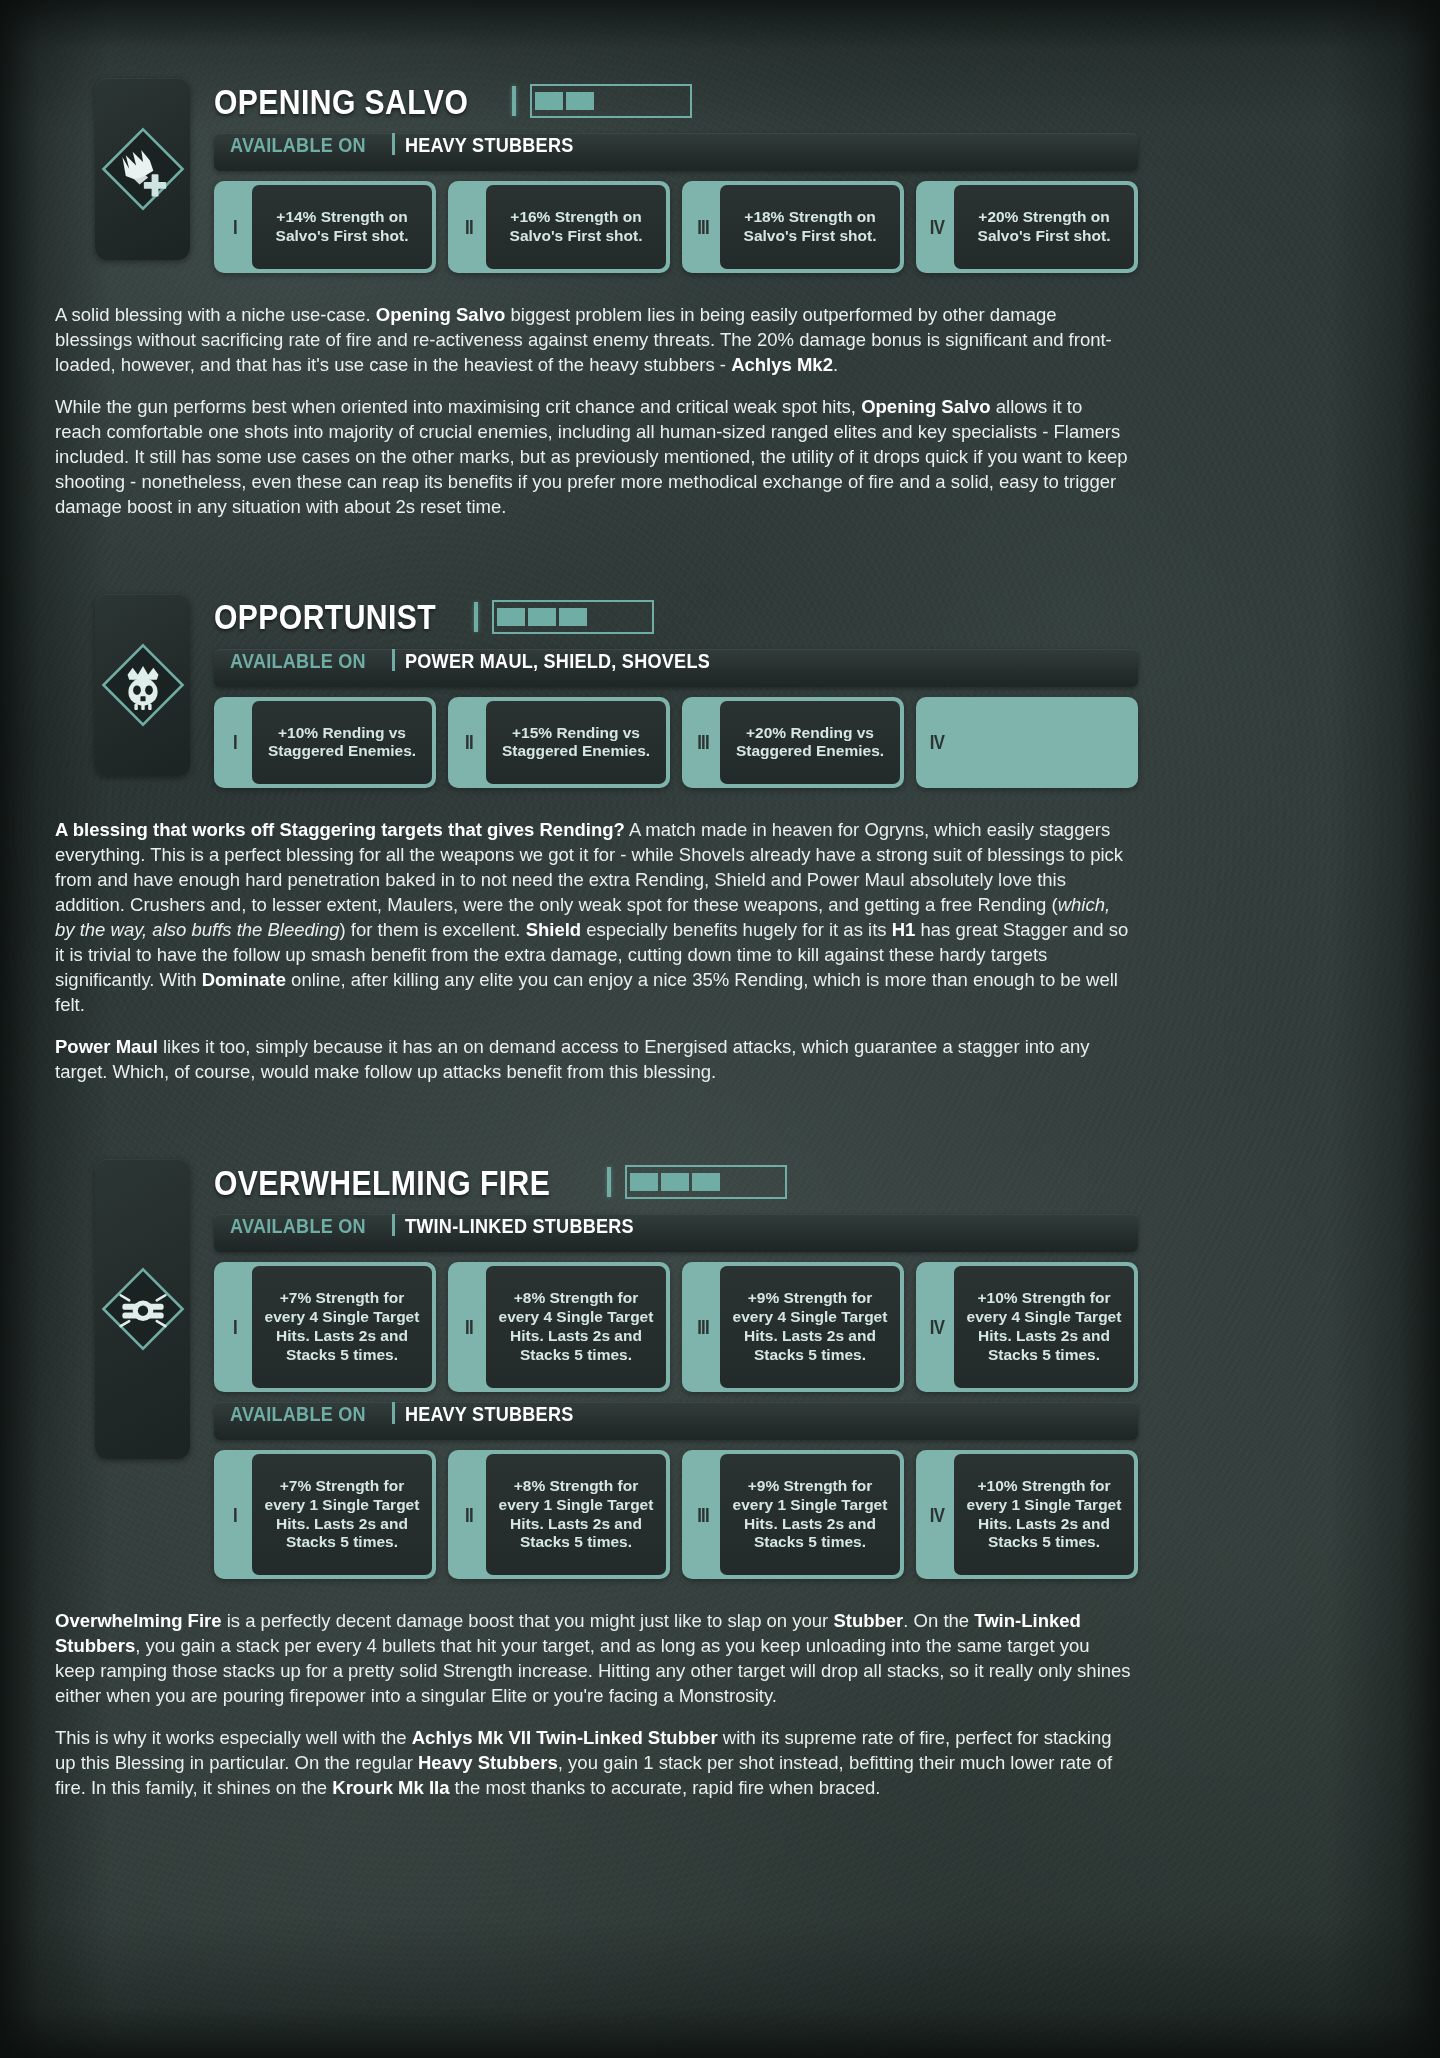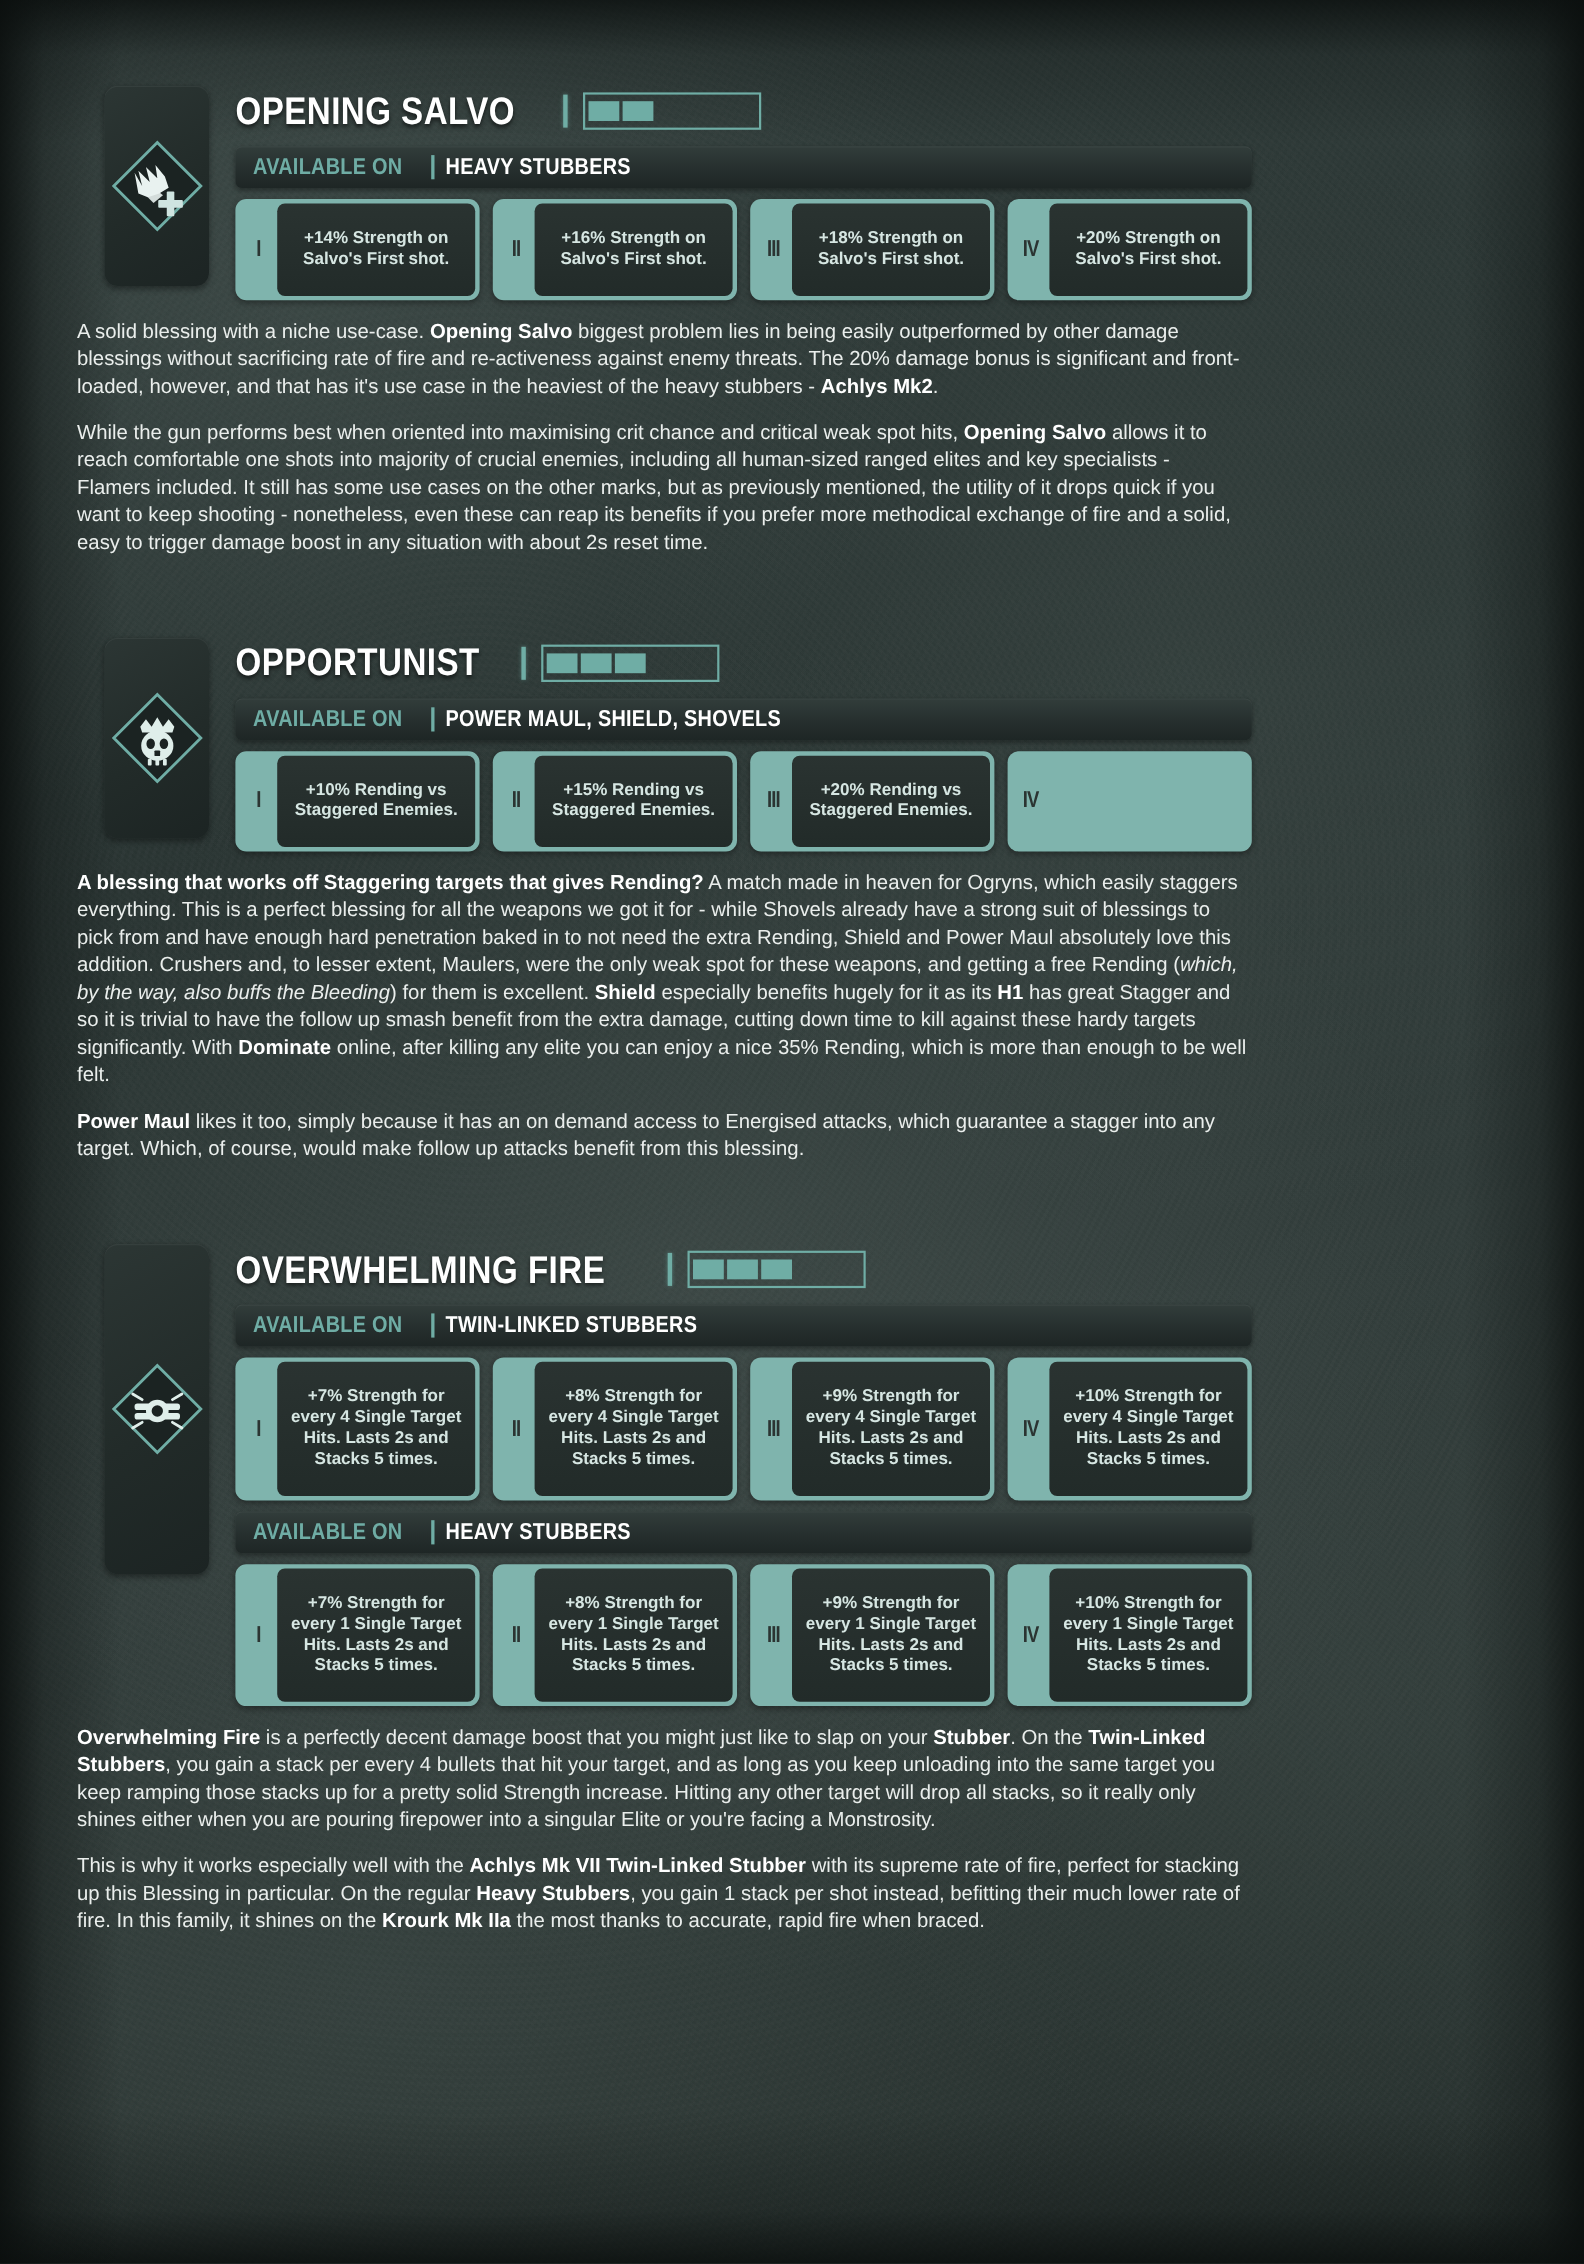--- a/index.html
+++ b/index.html
@@ -80,21 +80,21 @@
   }
   .rating-seg{ width:28px; height:18px; margin-right:3px; }
   .rating-seg:last-child{ margin-right:0; }
   .rating-seg.on{ background:#6fada5; }
   .rating-seg.off{ background:transparent; }
 
   .avail-bar{
     height:38px; border-radius:6px;
     background:linear-gradient(180deg,#323d3b 0%,#262f2e 55%,#1e2625 100%);
     box-shadow:inset 0 1px 0 rgba(255,255,255,.05), 0 2px 5px rgba(0,0,0,.35);
-    display:flex; align-items:center;
+    display:flex; 
     padding:0 16px; margin-bottom:10px;
   }
   .avail-label{
     font-weight:700; font-size:21px; letter-spacing:.3px;
     color:#6fada5; text-transform:uppercase;
     transform:scaleX(.86); transform-origin:left center; white-space:nowrap;
   }
   .avail-pipe{ width:3px; height:22px; background:#6fada5; margin:0 0 0 4px; flex:0 0 3px; }
   .avail-weapons{
     font-weight:700; font-size:21px; letter-spacing:.3px;
@@ -123,21 +123,21 @@
     background:linear-gradient(180deg,#2a3331 0%,#222b29 100%);
     border-radius:7px;
     display:flex; align-items:center; justify-content:center;
     padding:23px 8px;
     text-align:center;
     font-weight:700; font-size:15.5px; line-height:1.22;
     color:#d6e6e2;
   }
 
   
-  .prose{ padding:0 55px 0 70px; margin-top:6px; }
+  .prose{ padding:0 55px 0 55px; margin-top:20px; }
   .prose p{
     margin:0 0 17px 0;
     font-size:18.5px; line-height:1.35;
     color:#eaeeec; font-weight:400;
   }
   .prose p:last-child{ margin-bottom:0; }
   .prose b{ font-weight:700; color:#ffffff; }
   .prose i{ }
 
   .spacer-lg{ height:74px; }

